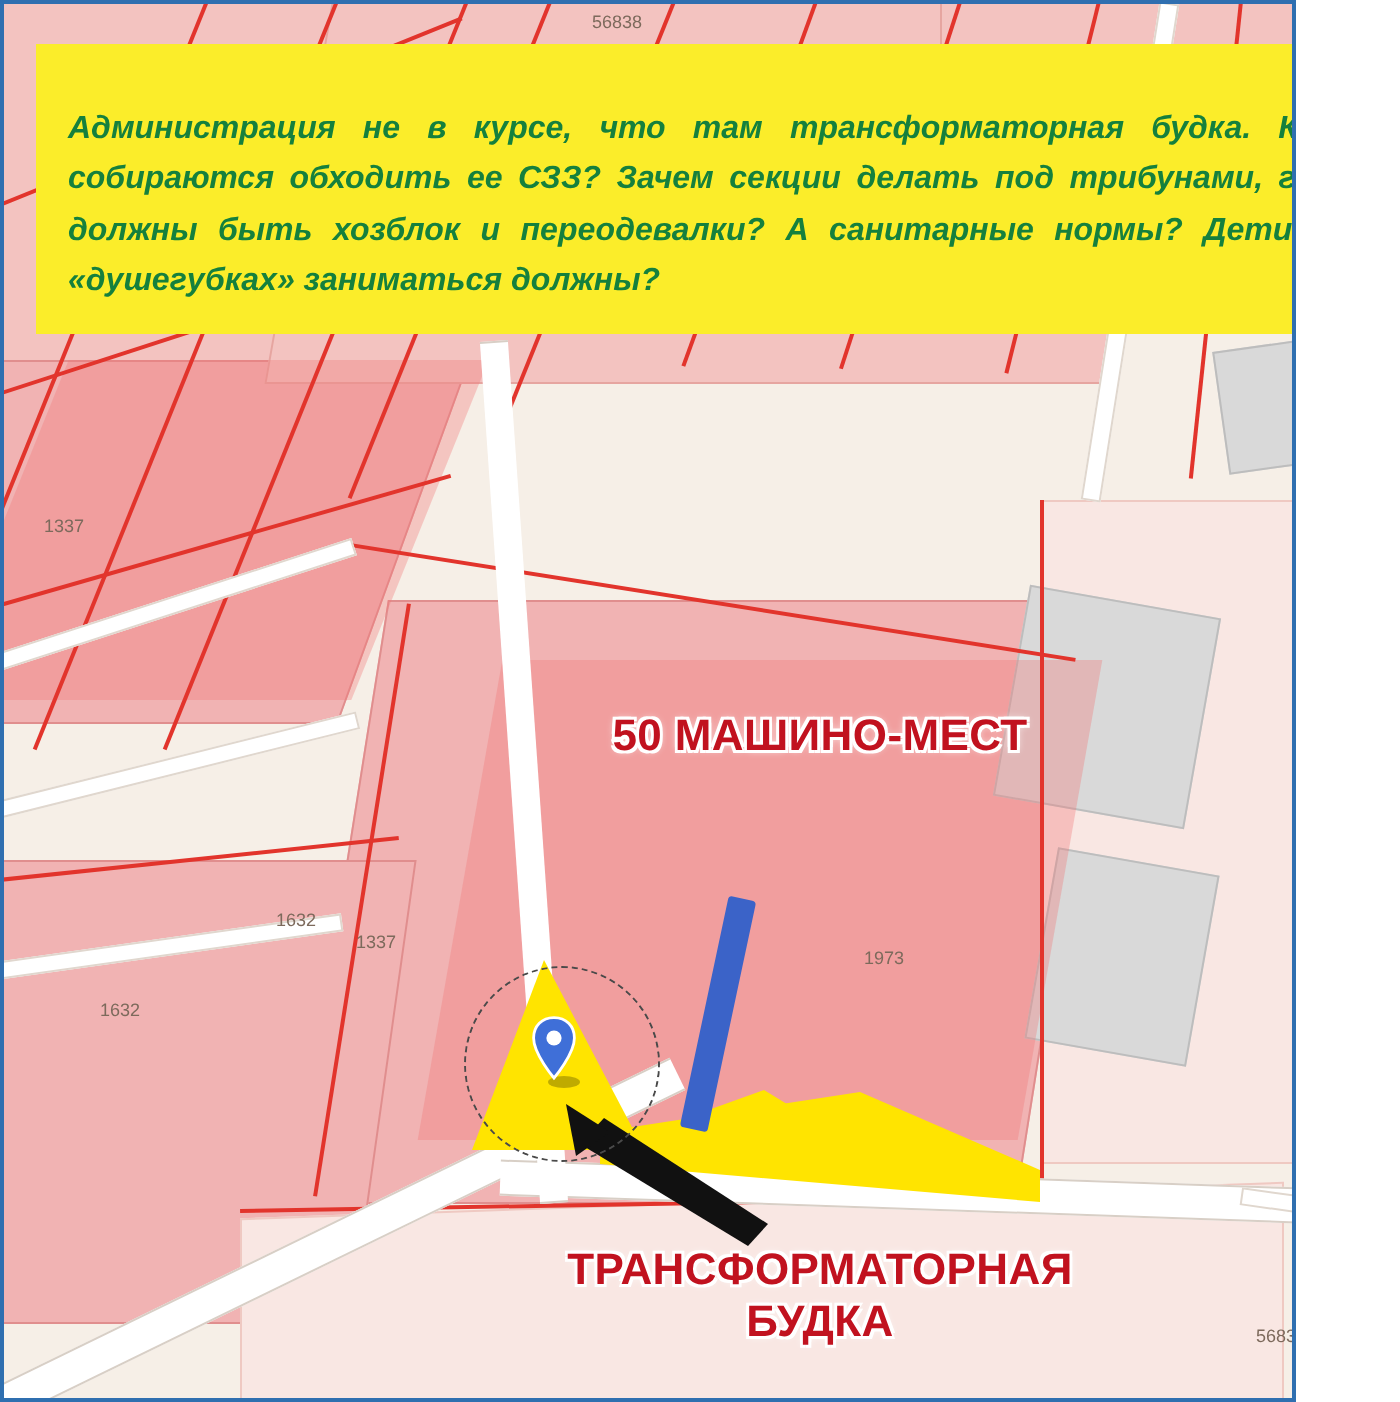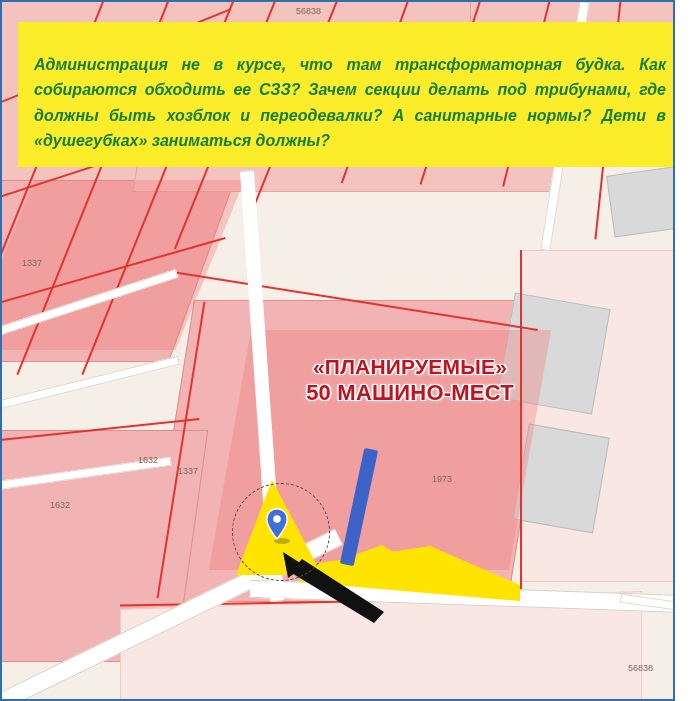--- a/index.html
+++ b/index.html
@@ -8,24 +8,25 @@
   }
   body {
     width: 700px;
     height: 701px;
     font-family: "Liberation Sans", sans-serif;
     background: #ffffff;
     overflow: hidden;
   }
   #stage {
     position: relative;
-    width: 675px;
+    width: 608px;
     height: 701px;
     overflow: hidden;
     background: #f4ece4;
+    padding-left: 40px;
   }
   
   .map-layer {
     position: absolute;
     inset: 0;
   }
   .map-bg {
     position: absolute;
     inset: 0;
     background: #f6efe7;
@@ -253,23 +254,26 @@
 
   <div class="dashed-circle" style="left:232px; top:483px; width:96px; height:96px;"></div>
 
   <svg class="pin" style="left:266px; top:508px;" viewBox="0 0 26 36">
     <ellipse cx="16" cy="33" rx="8" ry="3" fill="rgba(0,0,0,0.25)"></ellipse>
     <path d="M11 0.8 C5 0.8 0.8 5 0.8 11 C0.8 19 11 31 11 31 C11 31 21.2 19 21.2 11 C21.2 5 17 0.8 11 0.8 Z" fill="#3f6fd8" stroke="#ffffff" stroke-width="1.4"></path>
     <circle cx="11" cy="11" r="3.8" fill="#ffffff"></circle>
   </svg>
 
   <div class="callout" id="planned-callout">
-    <div class="l1">«ПЛАНИРУЕМЫЕ»</div>
     <div class="l2">50 МАШИНО-МЕСТ</div>
   </div>
 
+  <div class="callout" id="booth-callout">
+    <div>ТРАНСФОРМАТОРНАЯ</div>
+    <div>БУДКА</div>
+  </div>
 
   <div id="text-panel">
     <div id="comment-text">Администрация не в курсе, что там трансформаторная будка. Как собираются обходить ее СЗЗ? Зачем секции делать под трибунами, где должны быть хозблок и переодевалки? А санитарные нормы? Дети в «душегубках» заниматься должны?</div>
   </div>
 
   <div id="frame"></div>
 </div>
 
 </body></html>

